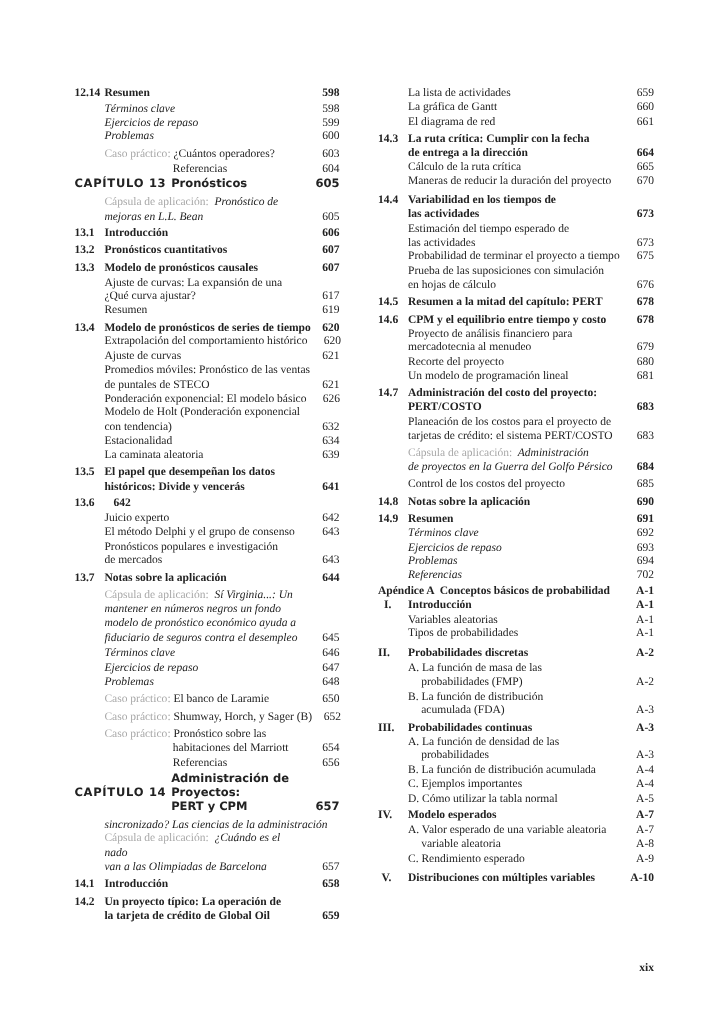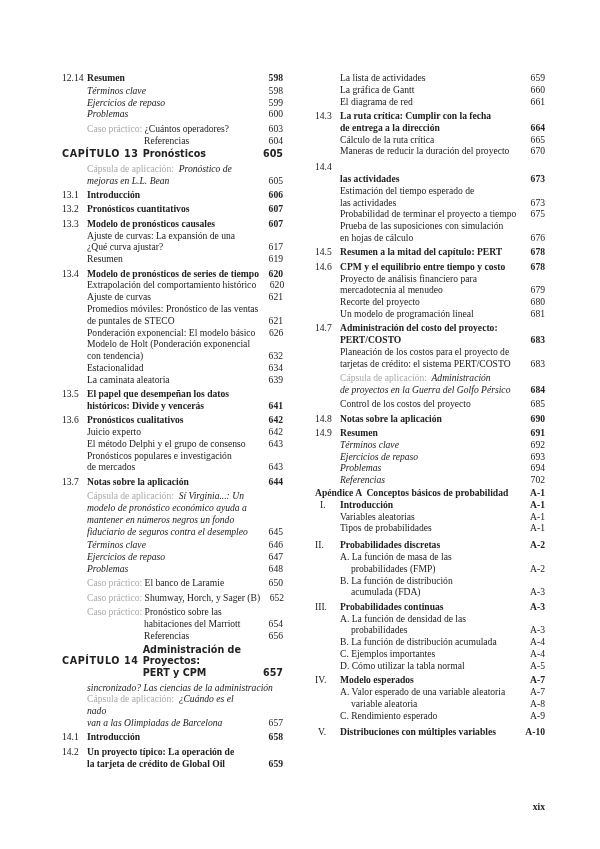--- a/index.html
+++ b/index.html
@@ -10,21 +10,21 @@
       color: #222222;
       font-size: 9.6px;
       line-height: 11.8px;
       overflow: hidden;
     }
     .col { position: absolute; top: 72px; }
     .col-left { left: 62px; width: 221px; }
     .col-right { left: 315px; width: 230px; }
 
     .row { display: flex; align-items: flex-end; position: relative; }
-    .num { flex: 0 0 25px; font-weight: normal; align-self: flex-start; }
+    .num { flex: 0 0 25px; font-weight: bold; align-self: flex-start; }
     .text { flex: 1 1 auto; padding-right: 6px; }
     .page { flex: 0 0 auto; text-align: right; min-width: 22px; }
 
     .sec { margin-top: 2.6px; font-weight: bold; }
     .sec .page { font-weight: bold; }
     .sub .text { padding-left: 25px; }
     .ital .text { padding-left: 25px; font-style: italic; }
     .cap { margin-top: 2.6px; }
     .cap .text { padding-left: 25px; font-style: italic; }
     .cap .label { font-style: normal; color: #a8a8a8; }
@@ -192,21 +192,20 @@
         <span class="page"></span>
       </div>
     <div class="row">
         <span class="num"></span>
         <span class="text">históricos: Divide y vencerás</span>
         <span class="page">641</span>
       </div>
   </div>
   <div class="row sec">
     <span class="num">13.6</span>
-    <span class="text">Pronósticos cualitativos</span>
     <span class="page">642</span>
   </div>
   <div class="row sub">
     <span class="text">Juicio experto</span>
     <span class="page">642</span>
   </div>
   <div class="row sub">
     <span class="text" style="white-space:nowrap">El método Delphi y el grupo de consenso</span>
     <span class="page">643</span>
   </div>
@@ -225,25 +224,25 @@
     <span class="num">13.7</span>
     <span class="text">Notas sobre la aplicación</span>
     <span class="page">644</span>
   </div>
   <div class="cap">
     <div class="row">
         <span class="text"><span class="label">Cápsula de aplicación:</span>&nbsp; <span>Sí Virginia...: Un</span></span>
         <span class="page"></span>
       </div>
     <div class="row">
+        <span class="text">mantener en números negros un fondo</span>
+        <span class="page"></span>
+      </div>
+    <div class="row">
         <span class="text">modelo de pronóstico económico ayuda a</span>
-        <span class="page"></span>
-      </div>
-    <div class="row">
-        <span class="text">mantener en números negros un fondo</span>
         <span class="page"></span>
       </div>
     <div class="row">
         <span class="text" style="white-space:nowrap">fiduciario de seguros contra el desempleo</span>
         <span class="page" style="font-style:normal">645</span>
       </div>
   </div>
   <div class="row ital" style="margin-top:2px">
     <span class="text">Términos clave</span>
     <span class="page">646</span>
@@ -354,20 +353,21 @@
     <span class="page">665</span>
   </div>
   <div class="row sub">
     <span class="text" style="white-space:nowrap">Maneras de reducir la duración del proyecto</span>
     <span class="page">670</span>
   </div>
 
   <div class="sec" style="margin-top:4px">
     <div class="row">
         <span class="num">14.4</span>
+        <span class="text">Variabilidad en los tiempos de</span>
         <span class="page"></span>
       </div>
     <div class="row">
         <span class="num"></span>
         <span class="text">las actividades</span>
         <span class="page">673</span>
       </div>
   </div>
   <div>
     <div class="row sub">

